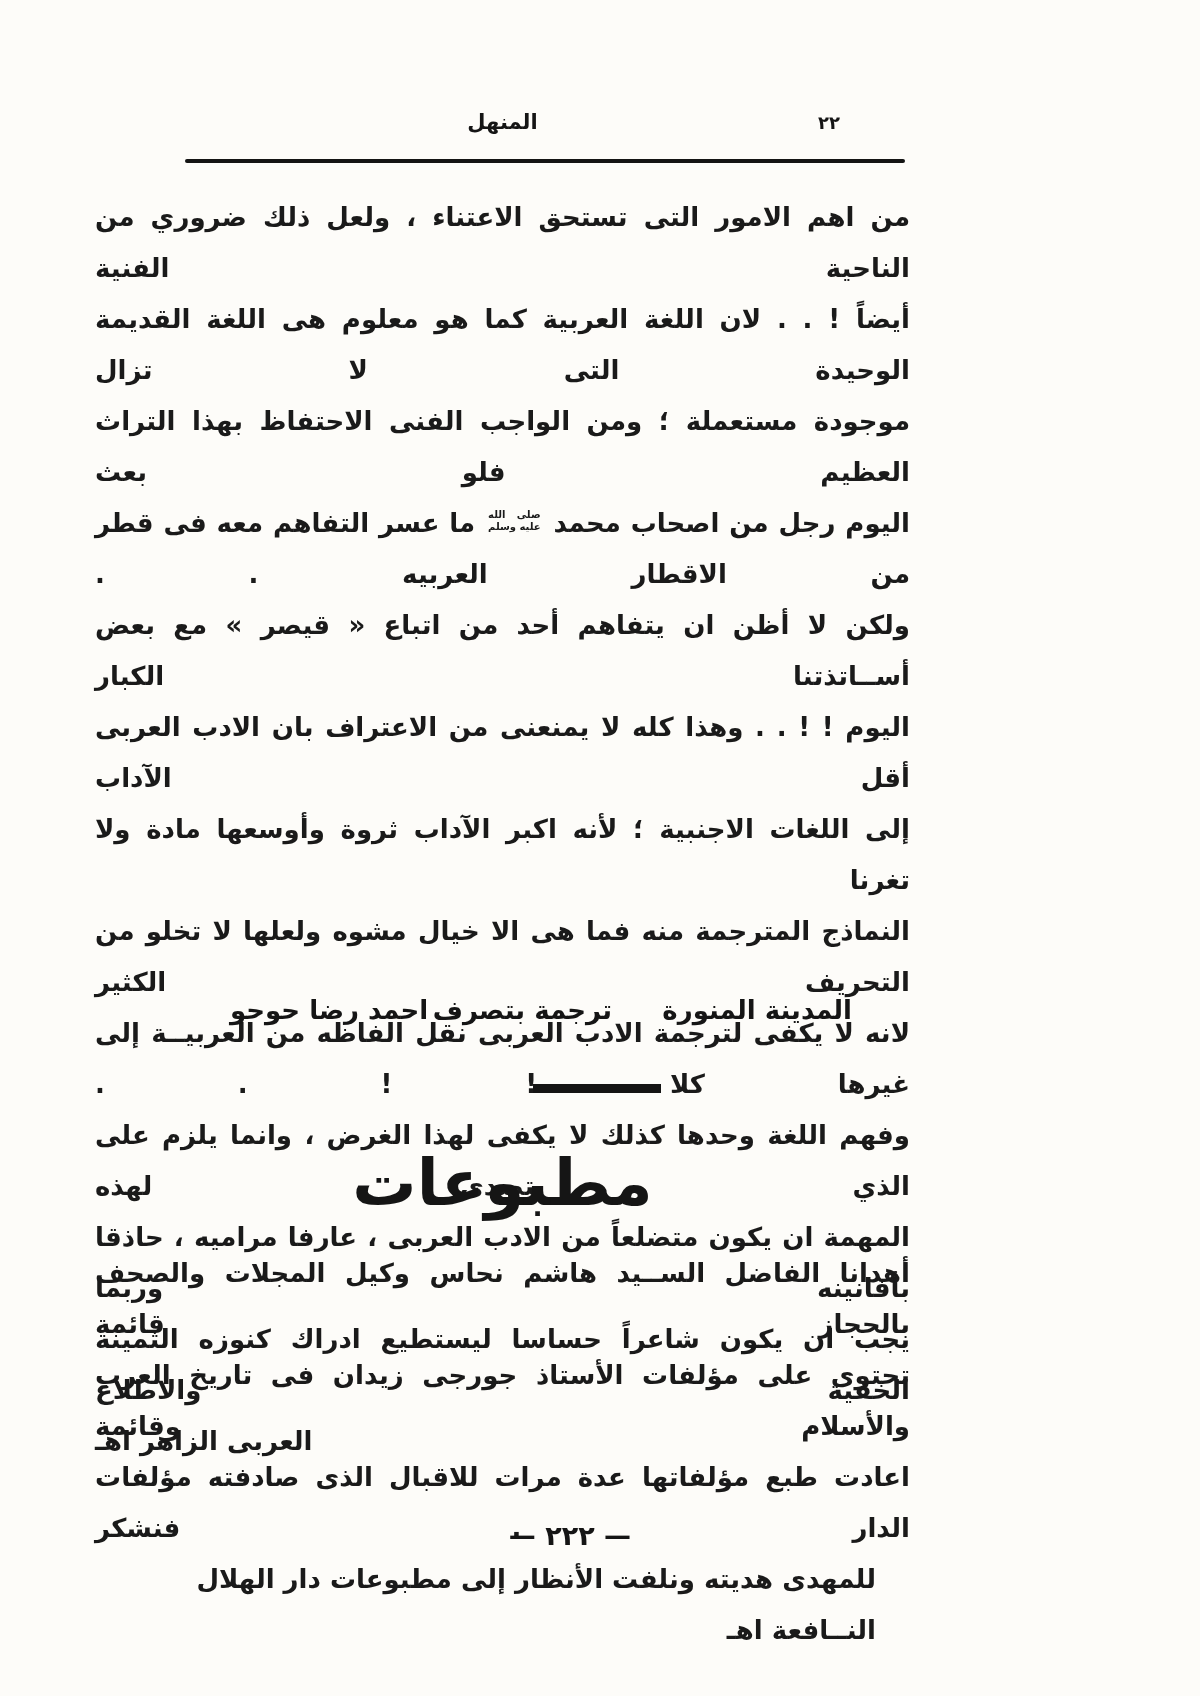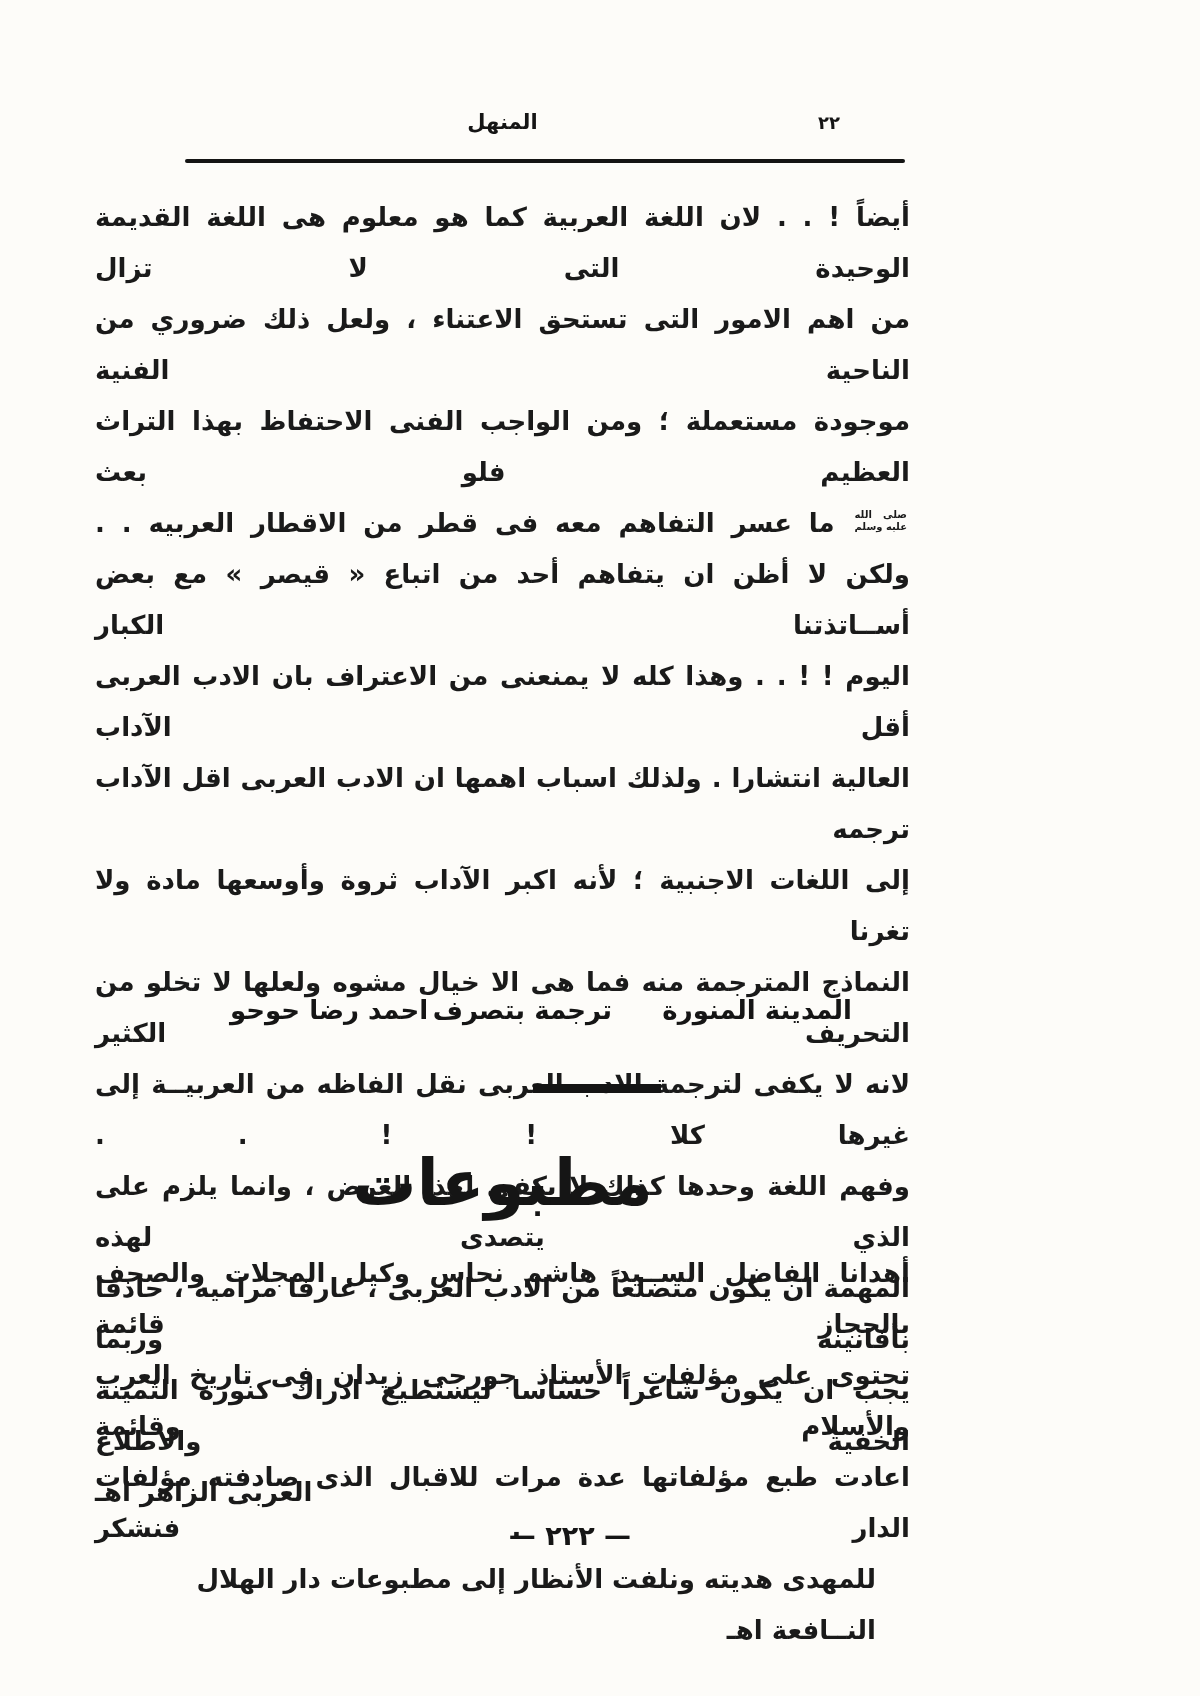--- a/index.html
+++ b/index.html
@@ -69,33 +69,33 @@
 
 <div class="page">
 
   <div class="header">
     <div class="journal-title">المنهل</div>
     <div class="page-num-top">٢٢</div>
   </div>
   <div class="header-rule"></div>
 
   <div class="para para1">
+    <div class="pline">من اهم الامور التى تستحق الاعتناء ، ولعل ذلك ضروري من الناحية الفنية</div>
     <div class="pline">أيضاً ! . .  لان اللغة العربية كما هو معلوم هى اللغة القديمة الوحيدة التى لا تزال</div>
-    <div class="pline">من اهم الامور التى تستحق الاعتناء ، ولعل ذلك ضروري من الناحية الفنية</div>
     <div class="pline">موجودة مستعملة ؛ ومن الواجب الفنى الاحتفاظ بهذا التراث العظيم فلو بعث</div>
     <div class="pline">
+      <span>اليوم رجل من اصحاب محمد</span>
       <span class="honorific">
         <span>صلى الله</span>
         <span>عليه وسلم</span>
       </span>
       <span>ما عسر التفاهم معه فى قطر من الاقطار العربيه . .</span>
     </div>
     <div class="pline">ولكن لا أظن ان يتفاهم أحد من اتباع « قيصر » مع بعض أســاتذتنا الكبار</div>
     <div class="pline">اليوم ! ! . .  وهذا كله لا يمنعنى من الاعتراف بان الادب العربى أقل الآداب</div>
-    <div class="pline">العالية انتشارا . ولذلك اسباب اهمها ان الادب العربى اقل الآداب ترجمه</div>
     <div class="pline">إلى اللغات الاجنبية ؛ لأنه اكبر الآداب ثروة وأوسعها مادة ولا تغرنا</div>
     <div class="pline">النماذج المترجمة منه فما هى الا خيال مشوه ولعلها لا تخلو من التحريف الكثير</div>
     <div class="pline">لانه لا يكفى لترجمة الادب العربى نقل الفاظه من العربيــة إلى غيرها كلا ! ! . .</div>
     <div class="pline">وفهم اللغة وحدها كذلك لا يكفى لهذا الغرض ، وانما يلزم على الذي يتصدى لهذه</div>
     <div class="pline">المهمة ان يكون متضلعاً من الادب العربى ، عارفا مراميه ، حاذقا بأفانينه وربما</div>
     <div class="pline">يجب ان يكون شاعراً حساسا ليستطيع ادراك كنوزه الثمينة الخفية والاطلاع</div>
     <div class="closing-line">العربى الزاهر اهـ</div>
   </div>
 
   <div class="signature">

